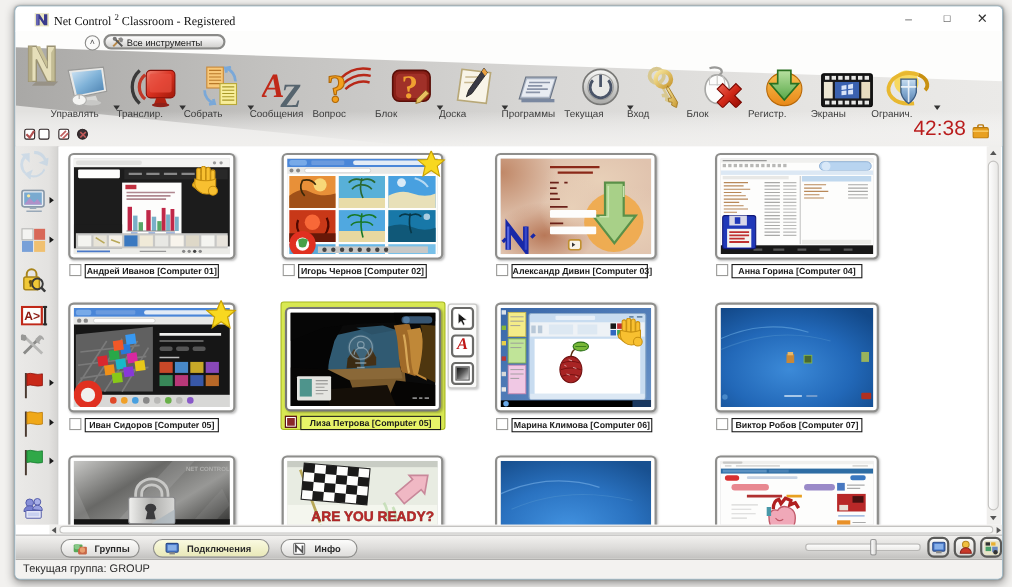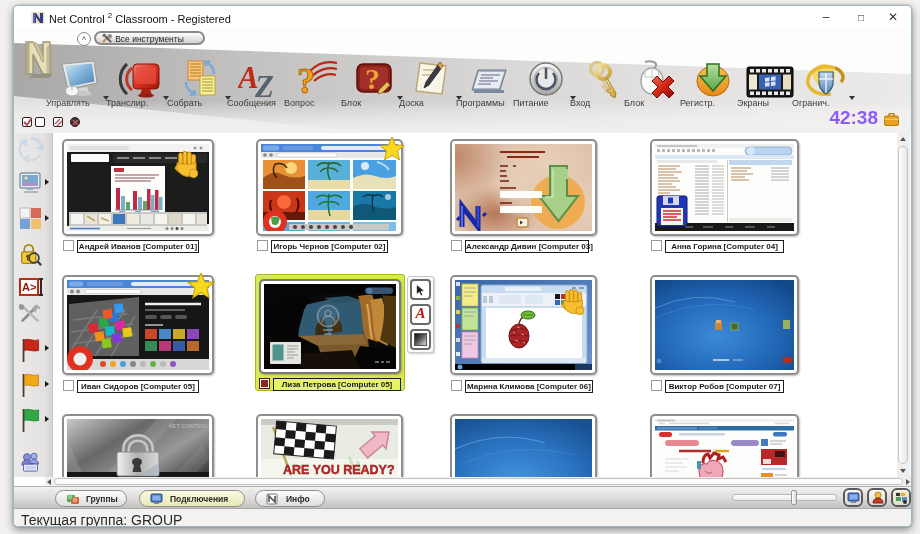--- a/index.html
+++ b/index.html
@@ -1,29 +1,29 @@
 <!DOCTYPE html>
 <html><head>
 <meta charset="utf-8">
 <style>
 *{margin:0;padding:0;box-sizing:border-box;}
 html,body{width:920px;height:534px;overflow:hidden;background:#f2f1ef;font-family:"Liberation Sans",sans-serif;}
 #win{position:absolute;left:13px;top:5px;width:899px;height:522px;background:#fff;border:1px solid #9db7c4;border-radius:5px;box-shadow:0 3px 9px rgba(0,0,0,.42),0 0 2px rgba(0,0,0,.25);overflow:hidden;}
 
-#titlebar{position:absolute;left:0;top:0;width:100%;height:23px;background:#fff;}
+#titlebar{position:absolute;left:0;top:0;width:100%;height:23px;background:#fff;font-family:Liberation Serif, serif;}
 #title{position:absolute;left:35px;top:5px;font-size:11px;color:#111;}
 #title sup{font-size:8px;}
 .wbtn{position:absolute;top:0;width:30px;height:23px;color:#333;font-size:12px;text-align:center;line-height:23px;}
 
 #toolbar{position:absolute;left:0;top:22px;width:100%;height:105px;border-bottom:1px solid #c2c1bf;}
 .tbi{position:absolute;top:32px;width:66px;height:52px;}
 .tbi svg{position:absolute;left:50%;transform:translateX(-50%);top:0;}
 .tbi .cap{position:absolute;top:38px;width:100%;text-align:left;font-size:9px;color:#3c3c3c;}
 .drop{position:absolute;top:68px;width:0;height:0;border-left:3.5px solid transparent;border-right:3.5px solid transparent;border-top:4px solid #333;}
-#clock{position:absolute;right:33px;top:79px;font-size:19px;font-weight:bold;color:#8b5cf6;}
+#clock{position:absolute;right:33px;top:79px;font-size:19px;font-weight:normal;color:#b91c1c;}
 #chkrow{position:absolute;left:8px;top:89px;height:13px;}
 .chk{position:absolute;top:0;width:10px;height:10px;border:1.5px solid #2a2022;border-radius:2px;background:#fff;}
 .chk svg{position:absolute;left:0;top:0;}
 
 #side{position:absolute;left:0;top:127px;width:39px;height:344px;background:linear-gradient(to right,#ebeae8,#e3e2e0 80%,#d5d4d2);border-right:1px solid #c8c7c5;}
 #content{position:absolute;left:40px;top:127px;width:845px;height:344px;background:#fff;overflow:hidden;}
 #vsb{position:absolute;right:1px;top:127px;width:13px;height:344px;background:#f0efed;}
 #vsb .vtrk{position:absolute;left:1px;top:13px;width:10px;height:318px;border:1px solid #c4c3c1;border-radius:5px;background:linear-gradient(to right,#fdfdfd,#e9e8e6);}
 #hsb{position:absolute;left:31px;top:471px;width:867px;height:9px;background:#f0efed;}
 #hsb .htrk{position:absolute;left:9px;top:1px;right:9px;height:7px;border:1px solid #c4c3c1;border-radius:4px;background:#fbfbfa;}
@@ -34,21 +34,21 @@
 .cb{position:absolute;left:0;top:0;width:11px;height:11px;background:#fff;border:1px solid #9a9a98;box-shadow:0 0 0 1px #fff inset;}
 .cap2{position:absolute;left:14px;top:0;height:13px;border:1px solid #1c1c1c;background:#fff;font-size:8px;font-weight:bold;color:#1a1a1a;text-align:center;line-height:12px;white-space:nowrap;}
 .th svg.fill{position:absolute;left:0;top:0;}
 .hand{position:absolute;}
 .star{position:absolute;}
 
 #tabbar{position:absolute;left:0;top:480px;width:100%;height:22px;background:linear-gradient(to bottom,#f2f1ef,#dcdbd9 55%,#c2c1bf);border-top:1px solid #b5b4b2;text-align:right;}
 .tab{position:absolute;top:3px;height:17px;border:1px solid #8f8f8d;border-radius:9px;background:linear-gradient(to bottom,#fdfdfc,#dddcda);font-size:8.5px;font-weight:bold;color:#2a2a2a;}
 .tab .ti{position:absolute;left:10px;top:2px;}
 .tab .tt{position:absolute;left:30px;top:3px;}
-#status{position:absolute;left:0;top:502px;width:100%;height:20px;background:#f3f2f0;border-top:1px solid #a9a8a6;font-size:14px;color:#2a2a2a;}
+#status{position:absolute;left:0;top:502px;width:100%;height:20px;background:#f3f2f0;border-top:1px solid #a9a8a6;font-size:10px;color:#2a2a2a;}
 #status span{position:absolute;left:7px;top:3px;}
 .rbtn{position:absolute;top:1px;width:20px;height:19px;border:2px solid #5a5a58;border-radius:6px;background:linear-gradient(to bottom,#fafaf8,#d8d7d5);}
 .sarr{position:absolute;left:31px;width:0;height:0;border-top:3.5px solid transparent;border-bottom:3.5px solid transparent;border-left:4.5px solid #1a1a1a;}
 </style>
 </head>
 <body>
 <div id="win">
   <div id="titlebar">
     <svg id="appico" width="14" height="14" style="position:absolute;left:17px;top:5px" viewBox="0 0 14 14">
       <rect x="0.5" y="1" width="13" height="12" fill="#e8e4c0"></rect>
@@ -223,21 +223,21 @@
             <linearGradient id="pwr1" x1="0" y1="0" x2="0" y2="1">
               <stop offset="0" stop-color="#f8f8f6"></stop>
               <stop offset="1" stop-color="#a8a8a6"></stop>
             </linearGradient>
           </defs>
         <circle cx="19" cy="19" r="16" fill="url(#pwr1)" stroke="#787876" stroke-width="1.5"></circle>
         <circle cx="19" cy="19" r="11.5" fill="#e8e8e6" stroke="#989896" stroke-width="1"></circle>
         <path d="M19 8 v11" stroke="#4a5468" stroke-width="2.5"></path>
         <path d="M12 13 a9.5 9.5 0 1 0 14 0" fill="none" stroke="#4a5468" stroke-width="2.5"></path>
       </svg>
-      <div class="cap">Питание</div>
+      <div class="cap">Текущая</div>
     </div>
     <div class="drop" style="left:556px"></div>
     <div class="tbi" style="left:556px">
       <svg width="34" height="38" viewBox="0 0 34 38">
         <defs>
             <linearGradient id="gold1" x1="0" y1="0" x2="1" y2="1">
               <stop offset="0" stop-color="#f8e8a0"></stop>
               <stop offset="1" stop-color="#c89830"></stop>
             </linearGradient>
           </defs>

